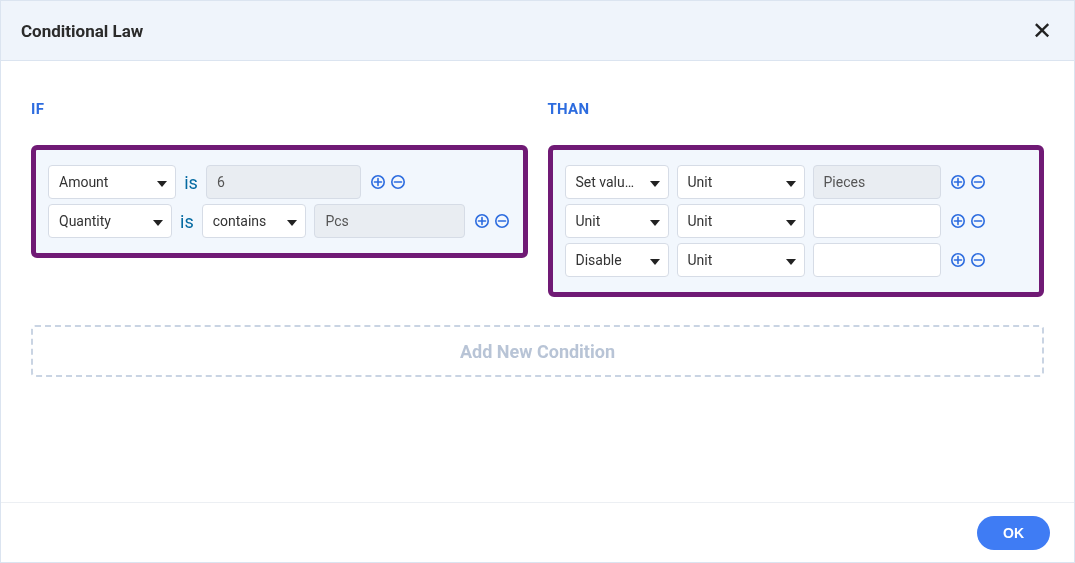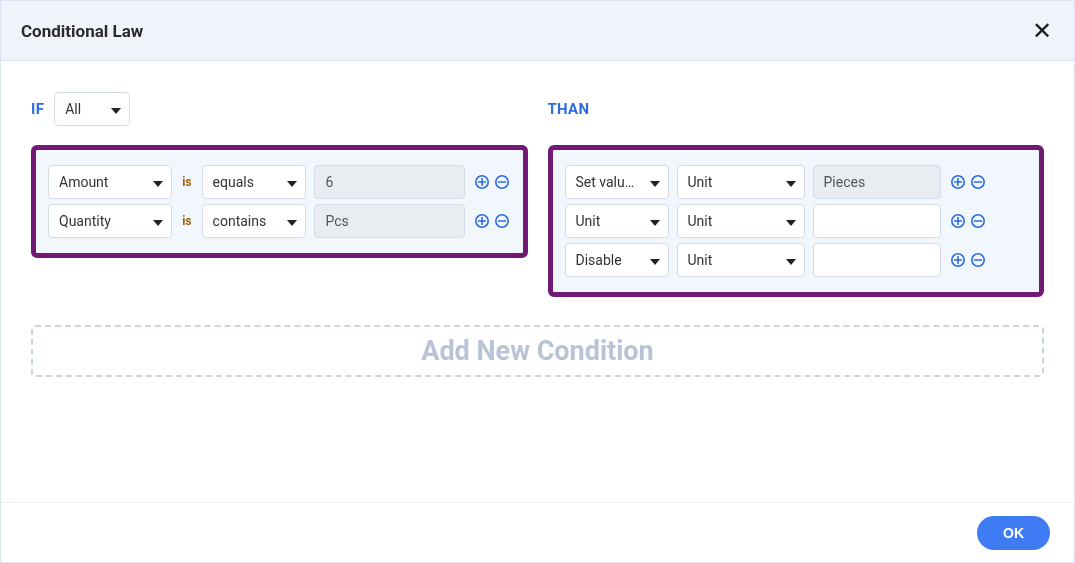--- a/index.html
+++ b/index.html
@@ -66,23 +66,23 @@
     border-radius:6px;
     padding:10px 12px;
   }
   .row {
     display:flex;
     align-items:center;
     gap:8px;
     margin:5px 0;
   }
   .is-text {
-    font-size:12px;
-    color:#a16207;
-    font-weight:700;
+    font-size:18px;
+    color:#0369a1;
+    font-weight:400;
     width:14px;
     text-align:center;
   }
   .sel, .inp {
     height:34px;
     background:#fff;
     border:1px solid #d6dce6;
     border-radius:4px;
     display:flex;
     align-items:center;
@@ -130,21 +130,21 @@
 
   .add-new {
     margin-top:28px;
     border:2px dashed #c9d4e3;
     border-radius:4px;
     height:52px;
     display:flex;
     align-items:center;
     justify-content:center;
     color:#b8c4d6;
-    font-size:27px;
+    font-size:18px;
     font-weight:700;
     cursor:pointer;
     user-select:none;
   }
 
   .footer {
     height:60px;
     border-top:1px solid #eceff3;
     display:flex;
     align-items:center;
@@ -171,46 +171,32 @@
   <div class="title">Conditional Law</div>
   <div class="close-x">✕</div>
 </div>
 
 <div class="content">
   <div class="cols">
 
     <div class="col">
       <div class="col-header">
         <span class="kw">IF</span>
-        <div class="sel small">
-          <span class="txt">All</span>
-          <span class="caret">
-            <svg class="caret-svg" viewBox="0 0 10 6">
-                <path d="M0 0 L5 6 L10 0 Z" fill="#222"></path>
-              </svg>
-          </span>
-        </div>
       </div>
 
       <div class="card">
 
         <div class="row if-row">
           <div class="sel field">
             <span class="txt">Amount</span>
             <span class="caret"><svg class="caret-svg" viewBox="0 0 10 6">
                   <path d="M0 0 L5 6 L10 0 Z" fill="#222"></path>
                 </svg></span>
           </div>
           <span class="is-text">is</span>
-          <div class="sel op">
-            <span class="txt">equals</span>
-            <span class="caret"><svg class="caret-svg" viewBox="0 0 10 6">
-                  <path d="M0 0 L5 6 L10 0 Z" fill="#222"></path>
-                </svg></span>
-          </div>
           <div class="inp val readonly">
             <span>6</span>
           </div>
           <div class="icon-btns">
             <span class="ibtn">
               <svg width="16" height="16" viewBox="0 0 16 16">
                   <circle cx="8" cy="8" r="6.2" fill="none" stroke="#2d6cdf" stroke-width="1.6"></circle>
                   <path d="M8 4.5 V11.5 M4.5 8 H11.5" stroke="#2d6cdf" stroke-width="1.6" stroke-linecap="round"></path>
                 </svg>
             </span>

